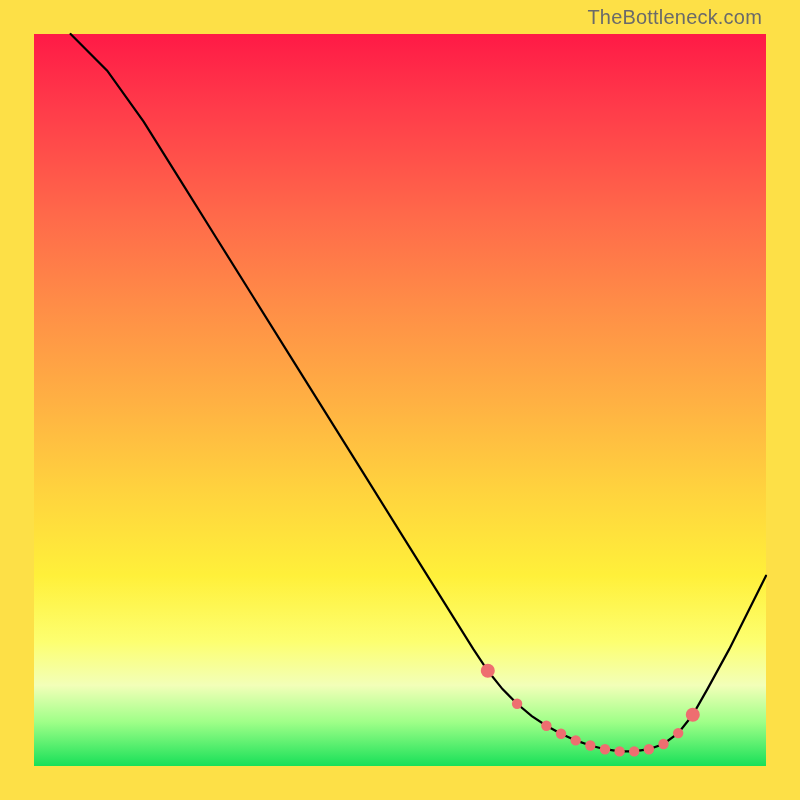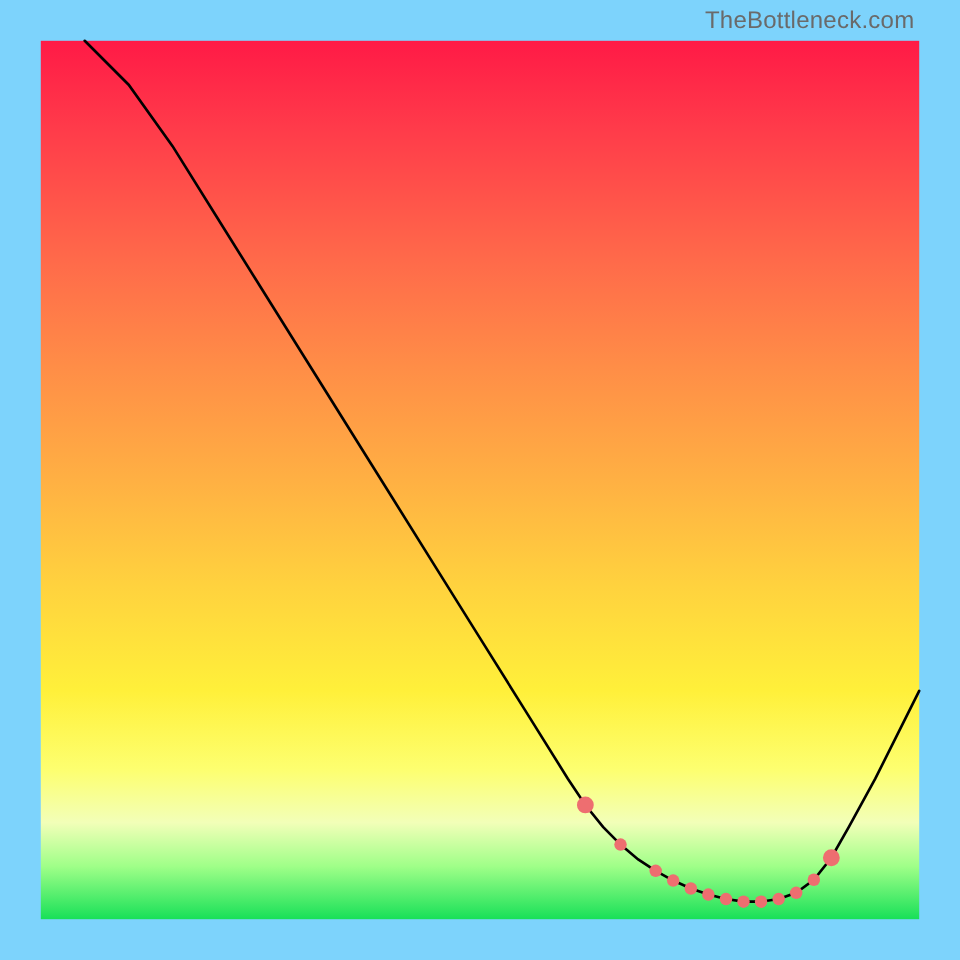--- a/index.html
+++ b/index.html
@@ -10,21 +10,21 @@
     background: #000;
     overflow: hidden;
     font-family: Arial, Helvetica, sans-serif;
   }
   .frame {
     position: absolute;
     left: 0;
     top: 0;
     width: 800px;
     height: 800px;
-    background: #7dd3fc;
+    background: #fde047;
   }
   .plot-area {
     position: absolute;
     left: 34px;
     top: 34px;
     width: 732px;
     height: 732px;
     
     background: linear-gradient(
       to bottom,

